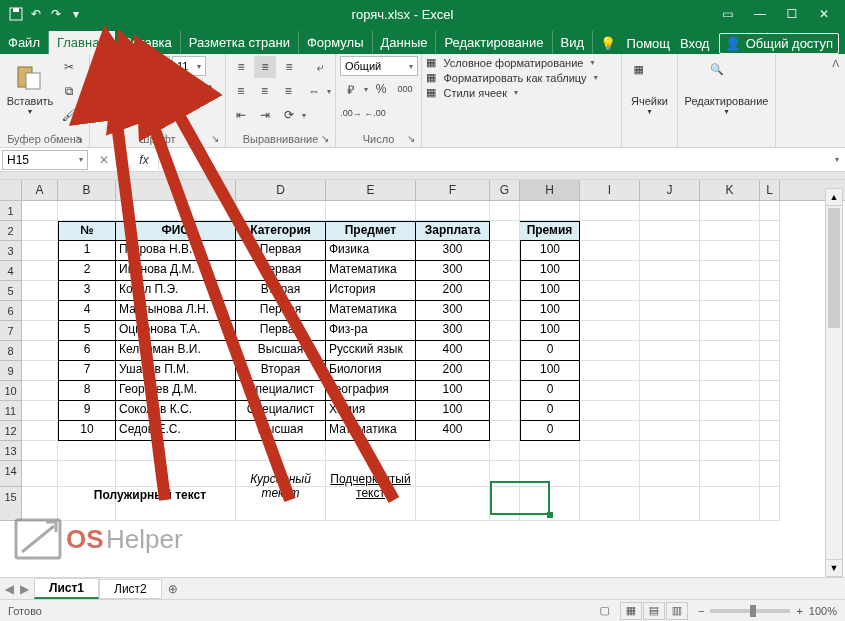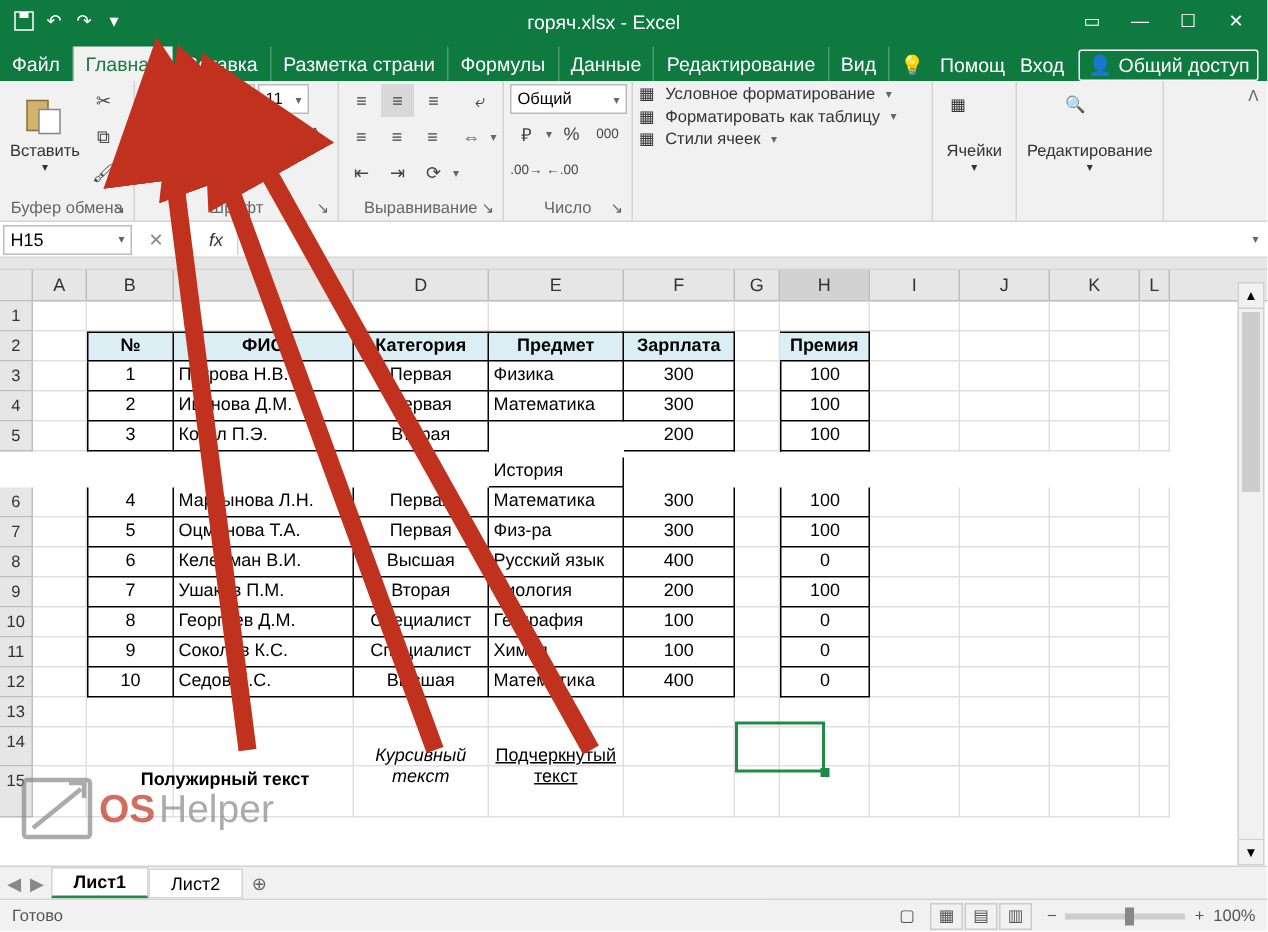--- a/index.html
+++ b/index.html
@@ -367,21 +367,21 @@
         <div class="cell" style="width: 60px; height: 20px;"></div>
         <div class="cell" style="width: 60px; height: 20px;"></div>
         <div class="cell" style="width: 20px; height: 20px;"></div>
       </div>
       <div class="grow">
         <div class="rh" style="height: 20px;">5</div>
         <div class="cell" style="width: 36px; height: 20px;"></div>
         <div class="cell bord left center" style="width: 58px; height: 20px;">3</div>
         <div class="cell bord" style="width: 120px; height: 20px;">Козел П.Э.</div>
         <div class="cell bord center" style="width: 90px; height: 20px;">Вторая</div>
-        <div class="cell bord" style="width: 90px; height: 20px; margin-top: 24px;">История</div>
+        <div class="cell bord" style="width: 90px; height: 20px;">История</div>
         <div class="cell bord center" style="width: 74px; height: 20px;">200</div>
         <div class="cell" style="width: 30px; height: 20px;"></div>
         <div class="cell bord left center" style="width: 60px; height: 20px;">100</div>
         <div class="cell" style="width: 60px; height: 20px;"></div>
         <div class="cell" style="width: 60px; height: 20px;"></div>
         <div class="cell" style="width: 60px; height: 20px;"></div>
         <div class="cell" style="width: 20px; height: 20px;"></div>
       </div>
       <div class="grow">
         <div class="rh" style="height: 20px;">6</div>

